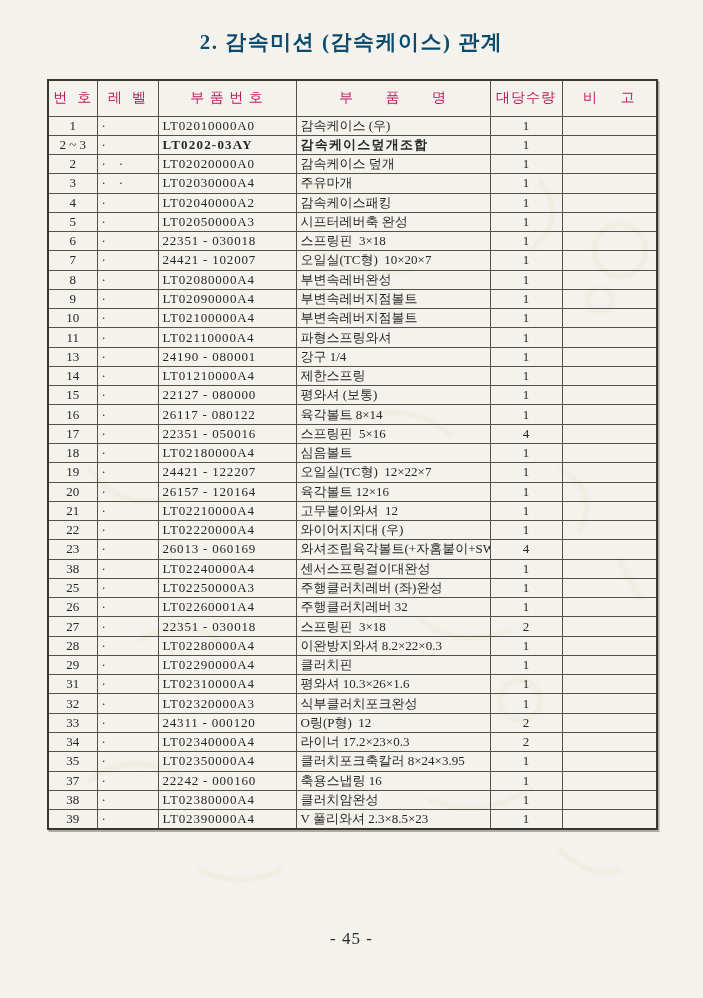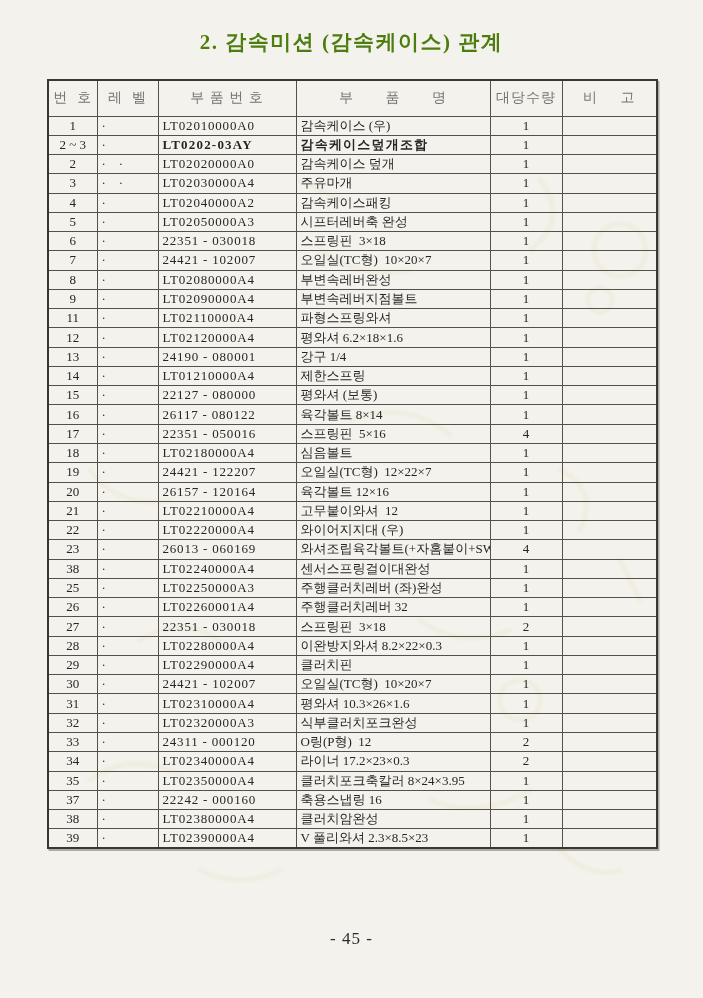--- a/index.html
+++ b/index.html
@@ -15,21 +15,21 @@
   .ghost-layer {
     position: absolute; left: 0; top: 0; width: 703px; height: 998px;
     z-index: 0; opacity: 0.5; filter: blur(1.2px);
     pointer-events: none;
   }
   .page-title {
     position: absolute; top: 28px; left: 0; width: 703px;
     text-align: center;
     font-size: 21px; font-weight: bold;
     letter-spacing: 1.5px;
-    color: #4d7c0f;
+    color: #0c4a6e;
     z-index: 2;
   }
   .parts-table {
     position: absolute; left: 47px; top: 79px;
     width: 609px;
     border-collapse: collapse;
     table-layout: fixed;
     z-index: 1;
     background: transparent;
   }
@@ -39,21 +39,21 @@
     overflow: hidden;
     white-space: pre;
   }
   .parts-table { border: 2px solid #3a372f; box-shadow: 1.5px 2px 0 rgba(90,85,75,0.45); }
   .parts-table thead th {
     height: 36px;
     font-size: 14px;
     font-weight: normal;
     text-align: center;
     letter-spacing: 1px;
-    color: #737373;
+    color: #be185d;
   }
   .parts-table tbody td { height: 19.28px; font-size: 13px; }
   .c-no   { text-align: center; font-size: 12.5px; }
   .c-level{ text-align: left; padding-left: 21px; font-size: 13px; color: #333; }
   .c-part { text-align: left; padding-left: 12px; letter-spacing: 0.8px; font-size: 13px; }
   .c-name { text-align: left; padding-left: 7px; font-size: 13px; }
   .c-qty  { text-align: center; font-size: 13px; }
   .c-note { }
   tr.bold-row .c-part, tr.bold-row .c-name { font-weight: bold; letter-spacing: 1.2px; }
   .page-footer {
@@ -193,38 +193,38 @@
 
   <tr>
     <td class="c-no">9</td>
     <td class="c-level">·</td>
     <td class="c-part">LT02090000A4</td>
     <td class="c-name">부변속레버지점볼트</td>
     <td class="c-qty">1</td>
     <td class="c-note"></td>
   </tr>
 
+  <tr>
+    <td class="c-no">10</td>
+    <td class="c-level">·</td>
+    <td class="c-part">LT02100000A4</td>
+    <td class="c-name">부변속레버지점볼트</td>
+    <td class="c-qty">1</td>
+    <td class="c-note"></td>
+  </tr>
 
   <tr>
     <td class="c-no">11</td>
     <td class="c-level">·</td>
     <td class="c-part">LT02110000A4</td>
     <td class="c-name">파형스프링와셔</td>
     <td class="c-qty">1</td>
     <td class="c-note"></td>
   </tr>
 
-  <tr>
-    <td class="c-no">12</td>
-    <td class="c-level">·</td>
-    <td class="c-part">LT02120000A4</td>
-    <td class="c-name">평와셔 6.2×18×1.6</td>
-    <td class="c-qty">1</td>
-    <td class="c-note"></td>
-  </tr>
 
   <tr>
     <td class="c-no">13</td>
     <td class="c-level">·</td>
     <td class="c-part">24190 - 080001</td>
     <td class="c-name">강구 1/4</td>
     <td class="c-qty">1</td>
     <td class="c-note"></td>
   </tr>
 
@@ -365,28 +365,20 @@
 
   <tr>
     <td class="c-no">29</td>
     <td class="c-level">·</td>
     <td class="c-part">LT02290000A4</td>
     <td class="c-name">클러치핀</td>
     <td class="c-qty">1</td>
     <td class="c-note"></td>
   </tr>
 
-  <tr>
-    <td class="c-no">30</td>
-    <td class="c-level">·</td>
-    <td class="c-part">24421 - 102007</td>
-    <td class="c-name">오일실(TC형)  10×20×7</td>
-    <td class="c-qty">1</td>
-    <td class="c-note"></td>
-  </tr>
 
   <tr>
     <td class="c-no">31</td>
     <td class="c-level">·</td>
     <td class="c-part">LT02310000A4</td>
     <td class="c-name">평와셔 10.3×26×1.6</td>
     <td class="c-qty">1</td>
     <td class="c-note"></td>
   </tr>
 

